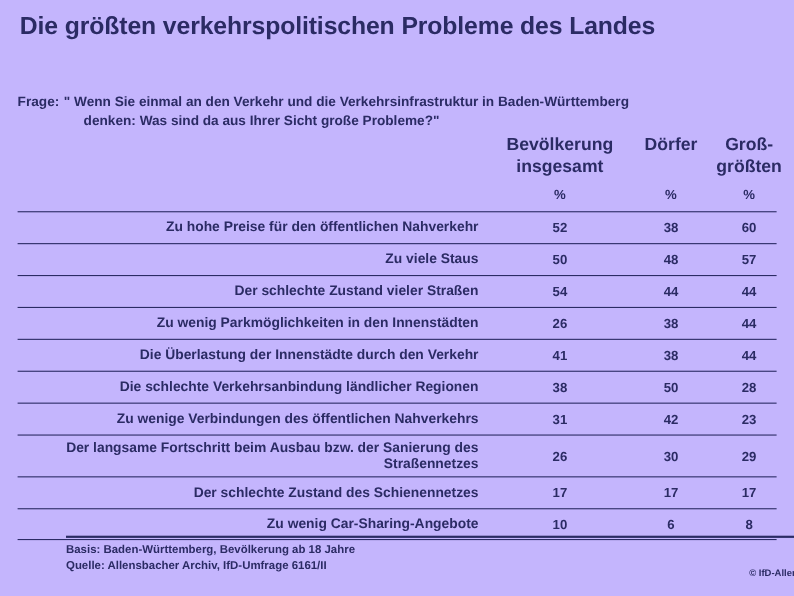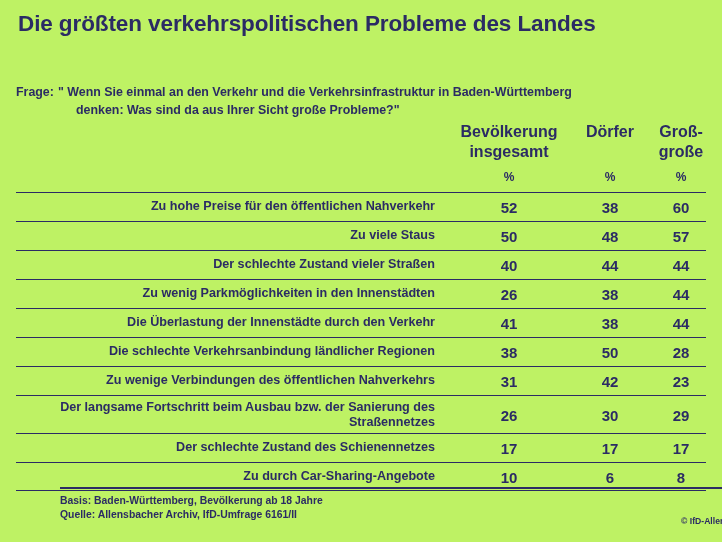--- a/index.html
+++ b/index.html
@@ -12,21 +12,21 @@
     background: #ffffff;
     font-family: "Liberation Sans", sans-serif;
     color: #2b2b64;
     overflow: hidden;
   }
   .page {
     position: relative;
     width: 722px;
     height: 542px;
     box-sizing: border-box;
-    background: #bef264;
+    background: #c4b5fd;
   }
   .title {
     position: absolute;
     left: 18px;
     top: 10px;
     width: 600px;
     font-size: 22.5px;
     font-weight: bold;
     line-height: 1.28;
     color: #2b2b64;
@@ -121,21 +121,21 @@
     white-space: normal;
     width: 380px;
     right: 271px;
     text-align: right;
   }
   .val {
     position: absolute;
     top: 50%;
     transform: translateY(-50%);
     text-align: center;
-    font-size: 15px;
+    font-size: 12px;
     font-weight: bold;
     color: #2b2b64;
   }
   .v1 { left: 439px; width: 108px; }
   .v2 { left: 559px; width: 70px; }
   .v3 { left: 634px; width: 62px; }
 
   .footer {
     position: absolute;
     left: 16px;
@@ -174,21 +174,21 @@
   <div class="col-headers">
     <div class="col-head ch-1">
       <div>Bevölkerung</div>
       <div>insgesamt</div>
     </div>
     <div class="col-head ch-2">
       <div>Dörfer</div>
     </div>
     <div class="col-head ch-3">
       <div>Groß-</div>
-      <div>große</div>
+      <div>größten</div>
     </div>
     <div class="pct-row pct-1">%</div>
     <div class="pct-row pct-2">%</div>
     <div class="pct-row pct-3">%</div>
   </div>
 
   <div class="table">
     <div class="row">
       <div class="row-label">Zu hohe Preise für den öffentlichen Nahverkehr</div>
       <div class="val v1">52</div>
@@ -196,21 +196,21 @@
       <div class="val v3">60</div>
     </div>
     <div class="row">
       <div class="row-label">Zu viele Staus</div>
       <div class="val v1">50</div>
       <div class="val v2">48</div>
       <div class="val v3">57</div>
     </div>
     <div class="row">
       <div class="row-label">Der schlechte Zustand vieler Straßen</div>
-      <div class="val v1">40</div>
+      <div class="val v1">54</div>
       <div class="val v2">44</div>
       <div class="val v3">44</div>
     </div>
     <div class="row">
       <div class="row-label">Zu wenig Parkmöglichkeiten in den Innenstädten</div>
       <div class="val v1">26</div>
       <div class="val v2">38</div>
       <div class="val v3">44</div>
     </div>
     <div class="row">
@@ -237,21 +237,21 @@
       <div class="val v2">30</div>
       <div class="val v3">29</div>
     </div>
     <div class="row">
       <div class="row-label">Der schlechte Zustand des Schienennetzes</div>
       <div class="val v1">17</div>
       <div class="val v2">17</div>
       <div class="val v3">17</div>
     </div>
     <div class="row">
-      <div class="row-label">Zu durch Car-Sharing-Angebote</div>
+      <div class="row-label">Zu wenig Car-Sharing-Angebote</div>
       <div class="val v1">10</div>
       <div class="val v2">6</div>
       <div class="val v3">8</div>
     </div>
   </div>
 
   <div class="footer">
     <div class="footer-wrap">
       <span class="line">Basis: Baden-Württemberg, Bevölkerung ab 18 Jahre</span>
       <span class="line">Quelle: Allensbacher Archiv, IfD-Umfrage 6161/II</span>

